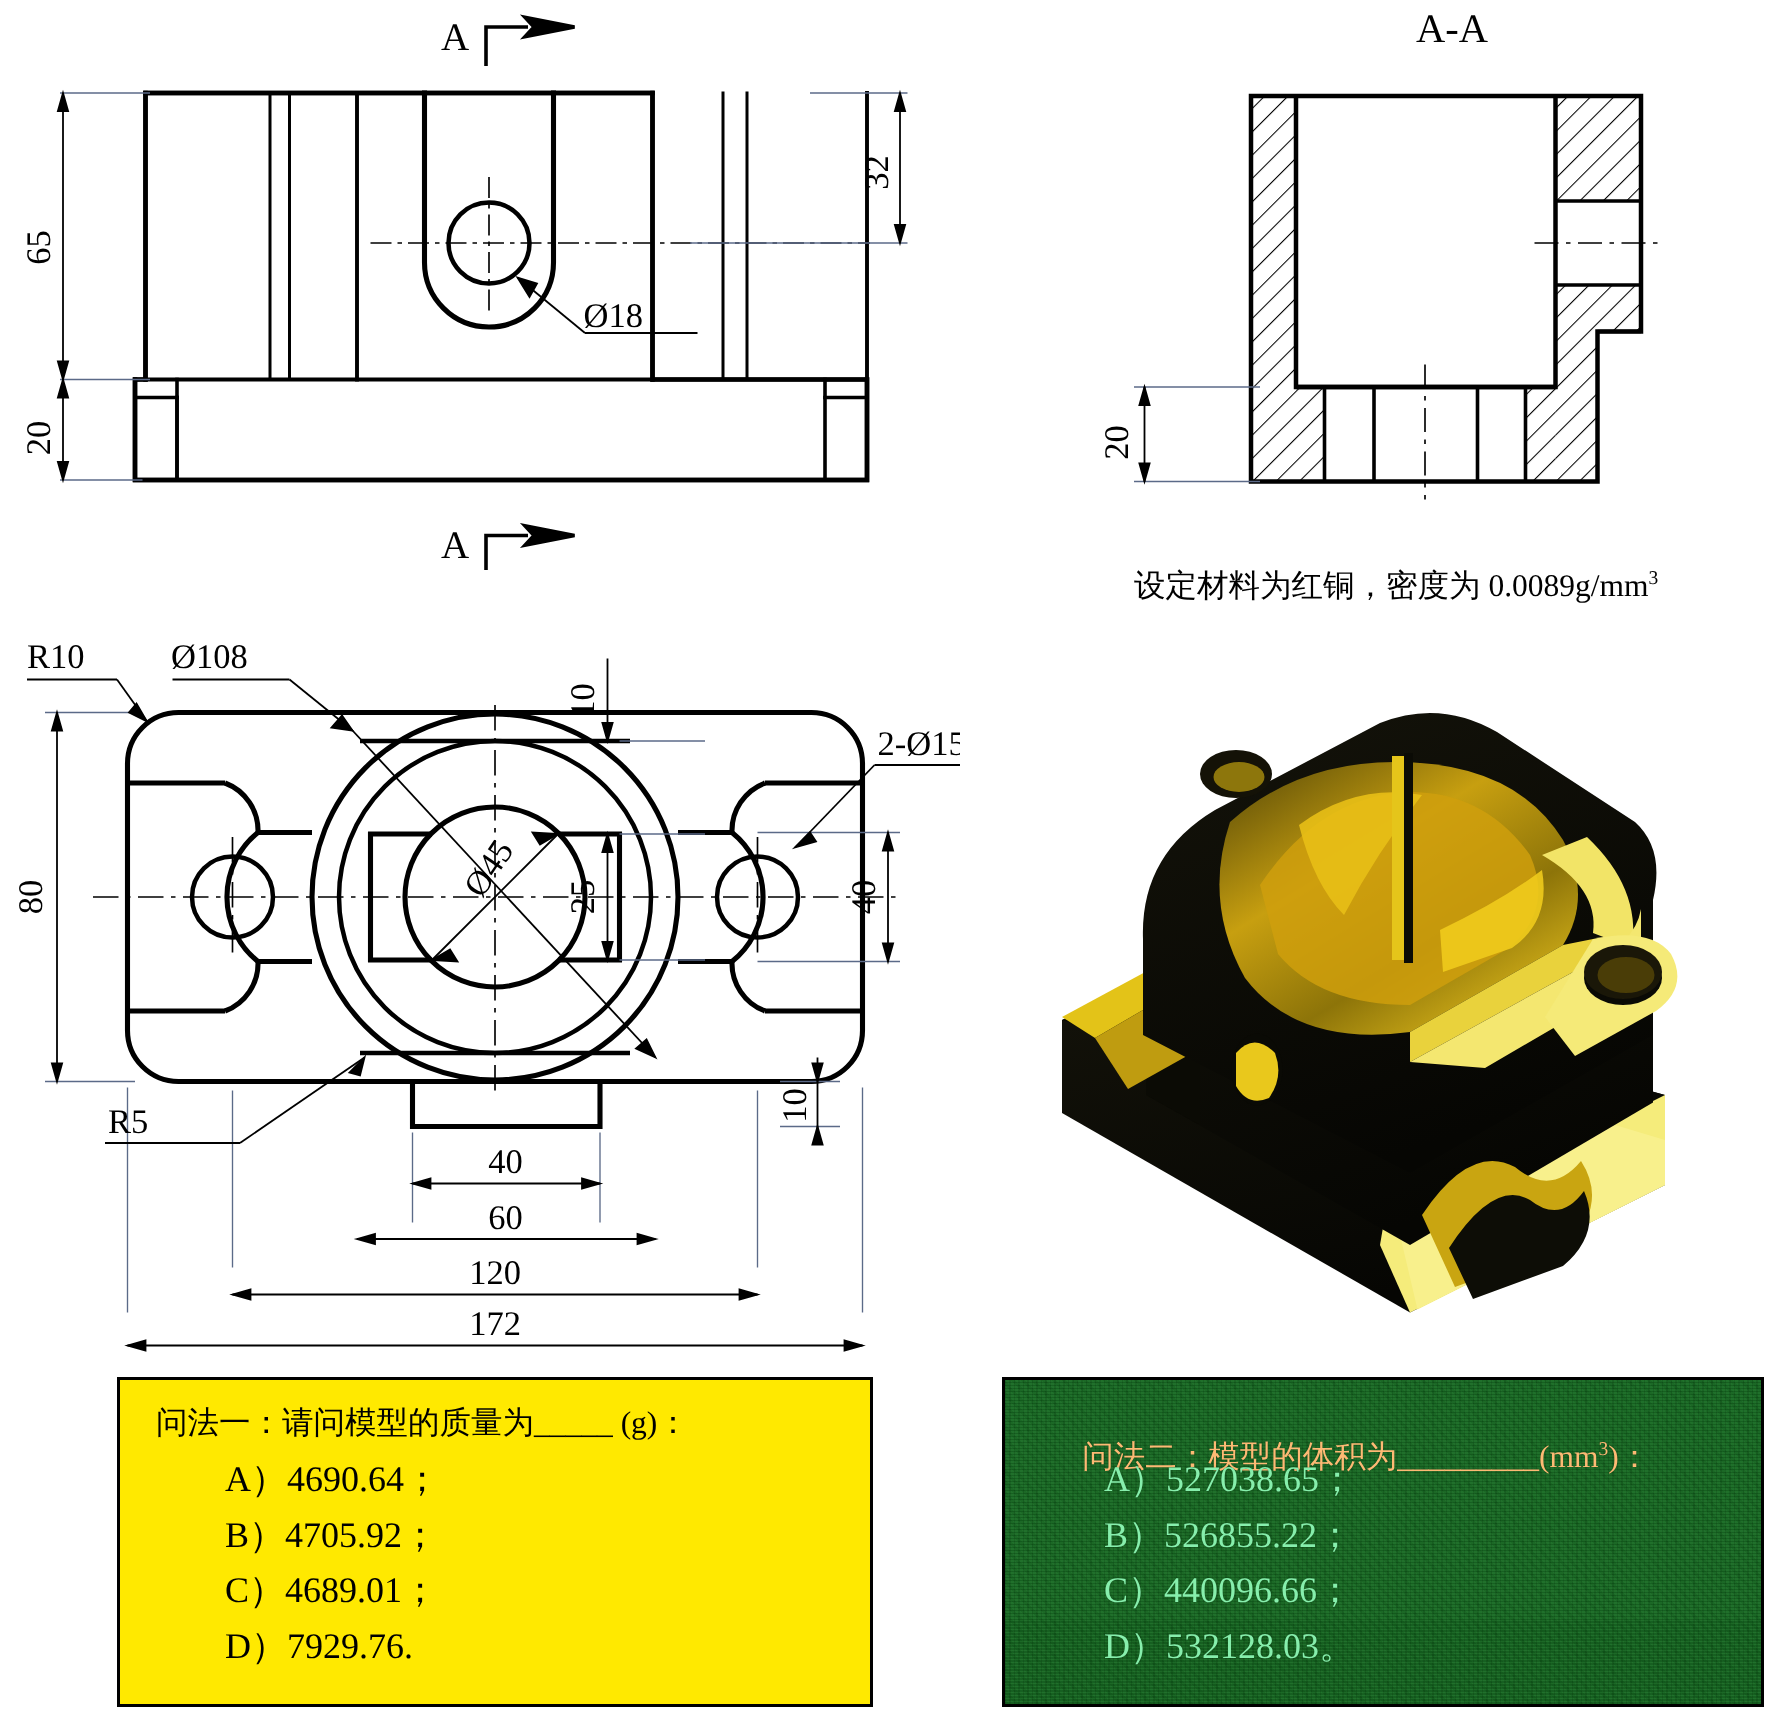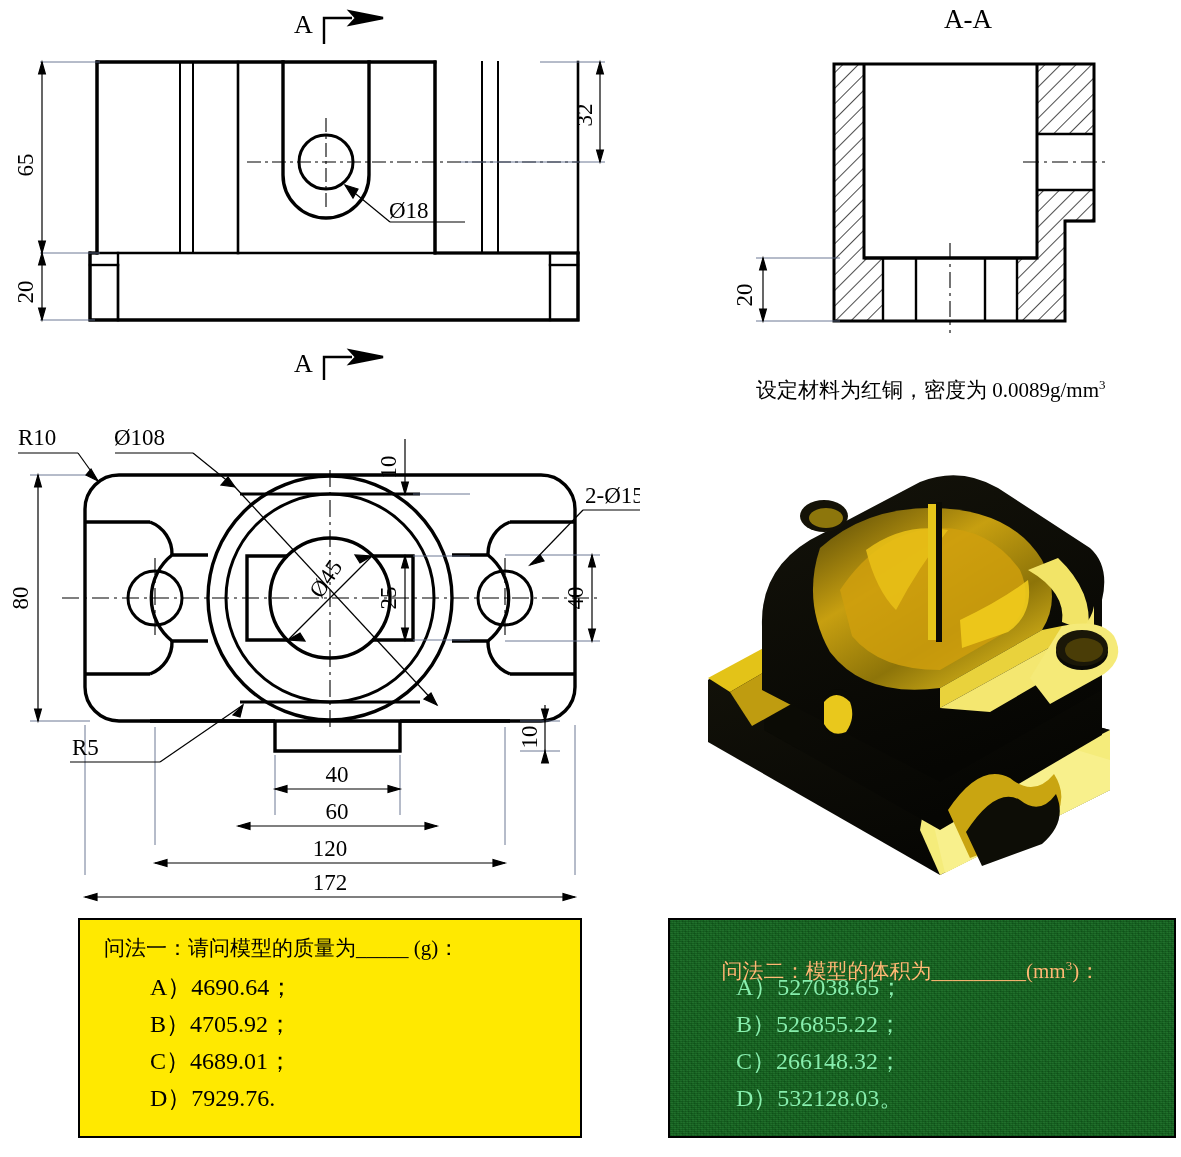--- a/index.html
+++ b/index.html
@@ -429,17 +429,17 @@
     <div class="line qopt" style="left:70px;top:166px;">D）7929.76.</div>
   </div>
 
   <div class="qbox" id="q2">
     <div class="noise"></div>
     <div class="line qtitle" style="left:20px;top:18px;font-size:21px;color:#fdba74;">
       <span>问法二：模型的体积为_________(mm</span><span class="sub3">3</span><span>)：</span>
     </div>
     <div class="line qopt" style="left:66px;top:55px;">A）527038.65；</div>
     <div class="line qopt" style="left:66px;top:92px;">B）526855.22；</div>
-    <div class="line qopt" style="left:66px;top:129px;">C）266148.32；</div>
+    <div class="line qopt" style="left:66px;top:129px;">C）440096.66；</div>
     <div class="line qopt" style="left:66px;top:166px;">D）532128.03。</div>
   </div>
 
 </div>
 
 </body></html>

